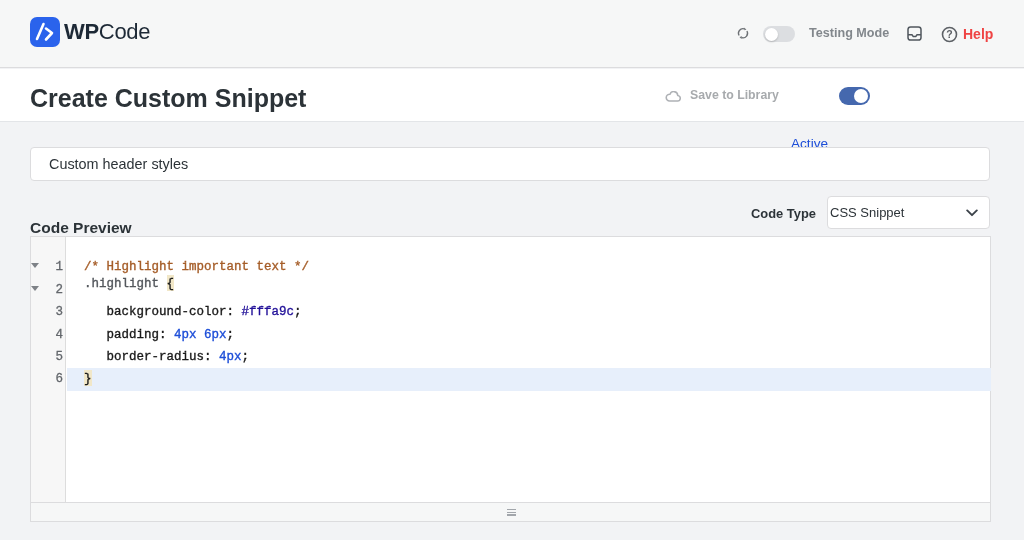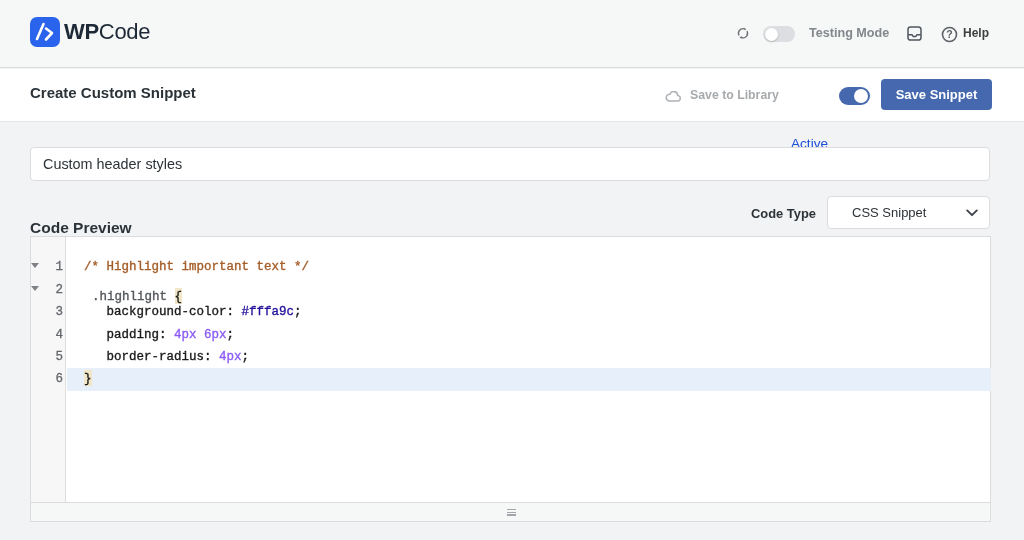--- a/index.html
+++ b/index.html
@@ -7,50 +7,50 @@
 .abs { position:absolute; }
 
 
 #topbar { position:absolute; left:0; top:0; width:1024px; height:68px; background:#f6f7f7; border-bottom:1px solid #dcdcde;text-decoration:underline; }
 #logo-sq { position:absolute; left:30px; top:17px; width:30px; height:30px; background:#2a63ec; border-radius:7px; }
 #logo-text { position:absolute; left:64px; top:19px; font-size:22px; color:#1d2936; letter-spacing:-0.3px; }
 #logo-text b { font-weight:bold; }
 .tm-toggle { position:absolute; left:763px; top:26px; width:32px; height:16px; background:#dcdee1; border-radius:8px; }
 .tm-knob { position:absolute; left:2px; top:1.5px; width:13px; height:13px; background:#fff; border-radius:50%; box-shadow:0 1px 2px rgba(0,0,0,.2); }
 #testing-mode { position:absolute; left:809px; top:26px; font-size:12.6px; font-weight:bold; color:#82878c; }
-#help-text { position:absolute; left:963px; top:26px; font-size:12px; font-weight:bold; color:#404040; }
+#help-text { position:absolute; left:963px; top:26px; font-size:14px; font-weight:bold; color:#ef4444; }
 
 
 #bar2 { position:absolute; left:0; top:69px; width:1024px; height:53px; background:#ffffff; border-bottom:1px solid #e3e5e8; }
-#title { position:absolute; left:30px; top:15px; font-size:15px; font-weight:bold; color:#2c3338; }
+#title { position:absolute; left:30px; top:15px; font-size:25px; font-weight:bold; color:#2c3338; }
 #save-lib { position:absolute; left:690px; top:19px; font-size:12.3px; font-weight:bold; color:#a7aaad; }
 #active-lbl { position:absolute; left:791px; top:19.5px; font-size:13.6px; color:#1d4ed8;margin-top:47px; }
 #active-toggle { position:absolute; left:839px; top:18px; width:31px; height:18px; background:#4568ae; border-radius:9px; }
 #active-knob { position:absolute; right:2px; top:2px; width:14px; height:14px; background:#fff; border-radius:50%; }
 #save-btn { position:absolute; left:881px; top:10px; width:111px; height:31px; background:#4568ae; border-radius:4px; color:#fff; font-size:13px; font-weight:bold; text-align:center; line-height:31px; }
 
 
-#name-input { position:absolute; left:30px; top:147px; width:960px; height:34px; background:#fff; border:1px solid #dcdcde; border-radius:4px; font-size:14.4px; color:#2c3338; line-height:32px; padding-left:12px; }
+#name-input { position:absolute; left:30px; top:147px; width:960px; height:34px; background:#fff; border:1px solid #dcdcde; border-radius:4px; font-size:14.4px; color:#2c3338; line-height:32px; padding-left:18px; }
 
 
 #code-preview { position:absolute; left:30px; top:202px; font-size:15.5px; font-weight:bold; color:#2c3338;margin-top:17px; }
 #code-type { position:absolute; left:751px; top:206px; font-size:12.9px; font-weight:bold; color:#2c3338; }
-#select { position:absolute; left:827px; top:196px; width:163px; height:33px; background:#fff; border:1px solid #dcdcde; border-radius:4px; font-size:13px; color:#2c3338; line-height:31px; padding-left:24px; }
+#select { position:absolute; left:827px; top:196px; width:163px; height:33px; background:#fff; border:1px solid #dcdcde; border-radius:4px; font-size:13px; color:#2c3338; line-height:31px; padding-left:2px; }
 
 
 #editor { position:absolute; left:30px; top:236px; width:961px; height:267px; background:#fff; border:1px solid #dcdcde; }
 #gutter { position:absolute; left:0; top:0; width:35px; height:265px; background:#f7f7f7; border-right:1px solid #ddd; }
 .lnum { position:absolute; left:0px; width:32px; text-align:right; font-family:"Liberation Mono", monospace; font-size:12.5px; color:#63676c; -webkit-text-stroke:0.3px #63676c; line-height:22.4px; }
 .fold { position:absolute; left:0px; width:0; height:0; border-left:4px solid transparent; border-right:4px solid transparent; border-top:5px solid #7e8287; }
 .cline { position:absolute; left:36px; width:924px; height:22.4px; font-family:"Liberation Mono", monospace; font-size:12.5px; line-height:22.4px; white-space:pre; color:#1a1a1a; padding-left:17px; -webkit-text-stroke:0.35px; }
 #active-line { position:absolute; left:36px; top:131.3px; width:924px; height:22.4px; background:#e7effb; }
 .cm-comment { color:#a55d28; }
 .cm-qualifier { color:#53575c; }
 .cm-atom { color:#221199; }
-.cm-number { color:#8b5cf6;margin-top:12px; }
+.cm-number { color:#1d4ed8;margin-top:12px; }
 .cm-bracket { background:#f1e7c8; padding-top:2px; }
 #resizebar { position:absolute; left:30px; top:503px; width:961px; height:19px; background:#f6f7f7; border:1px solid #dcdcde; border-top:none; }
 #grip { position:absolute; left:476px; top:6px; width:9px; height:8px; }
 #grip div { height:1.4px; background:#a2a6ab; margin-bottom:1.3px; }
 </style>
 </head>
 <body>
 <div id="topbar">
   <div id="logo-sq">
     <svg width="30" height="30" viewBox="0 0 30 30" style="position:absolute;left:0;top:0;">
@@ -85,21 +85,20 @@
 <div id="bar2">
   <div id="title">Create Custom Snippet</div>
   <svg class="abs" style="left:664.5px;top:22px;" width="16" height="11" viewBox="0 0 24 17" fill="none" stroke="#aeb1b5" stroke-width="2.4" stroke-linejoin="round" stroke-linecap="round">
     <path d="M18.5 15.5 H6.8 a5.3 5.3 0 1 1 .5-10.58 A6.2 6.2 0 0 1 19.3 6.9 a4.3 4.3 0 0 1 -.8 8.6z"></path>
   </svg>
   <div id="save-lib">Save to Library</div>
   <div id="active-lbl">Active</div>
   <div id="active-toggle">
       <div id="active-knob"></div>
     </div>
-  <div id="save-btn">Save Snippet</div>
 </div>
 
 <div id="name-input">Custom header styles</div>
 
 <div id="code-preview">Code Preview</div>
 <div id="code-type">Code Type</div>
 <div id="select">CSS Snippet
   <svg class="abs" style="right:11.5px;top:12px;position:absolute;" width="12" height="8" viewBox="0 0 12 8" fill="none" stroke="#3c434a" stroke-width="1.9" stroke-linecap="round" stroke-linejoin="round">
     <polyline points="1.2 1.4 6 6.2 10.8 1.4"></polyline>
   </svg>
@@ -110,21 +109,21 @@
   <div id="active-line"></div>
   <div class="fold" style="top:26.3px;"></div>
   <div class="fold" style="top:48.7px;"></div>
   <div class="lnum" style="top:19.3px;">1</div>
   <div class="lnum" style="top:41.7px;">2</div>
   <div class="lnum" style="top:64.1px;">3</div>
   <div class="lnum" style="top:86.5px;">4</div>
   <div class="lnum" style="top:108.9px;">5</div>
   <div class="lnum" style="top:131.3px;">6</div>
   <div class="cline" style="top:19.3px;"><span class="cm-comment">/* Highlight important text */</span></div>
-  <div class="cline" style="top:49px;margin-left:8px;"><span class="cm-qualifier">.highlight</span> <span class="cm-bracket">{</span></div>
+  <div class="cline" style="top:36px;"><span class="cm-qualifier">.highlight</span> <span class="cm-bracket">{</span></div>
   <div class="cline" style="top:64.1px;">   background-color: <span class="cm-atom">#fffa9c</span>;</div>
   <div class="cline" style="top:86.5px;">   padding: <span class="cm-number">4px 6px</span>;</div>
   <div class="cline" style="top:108.9px;">   border-radius: <span class="cm-number">4px</span>;</div>
   <div class="cline" style="top:131.3px;"><span class="cm-bracket">}</span></div>
 </div>
 <div id="resizebar">
   <div id="grip">
       <div></div>
       <div></div>
       <div></div>

